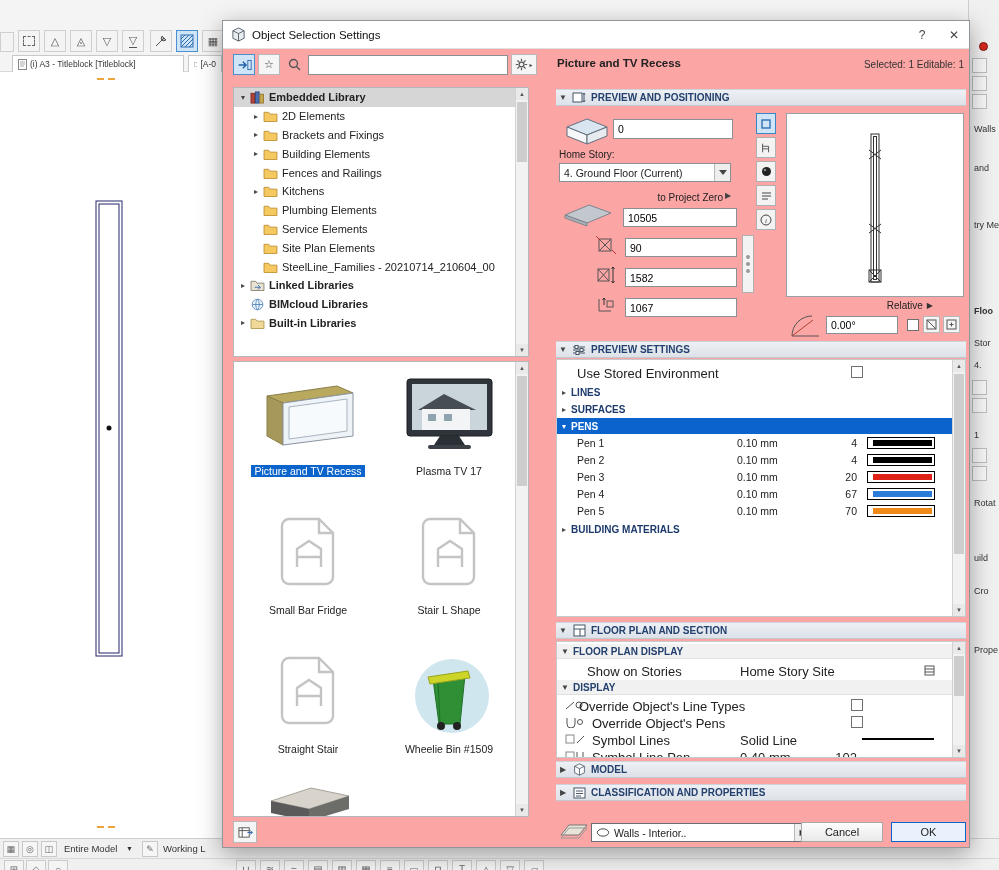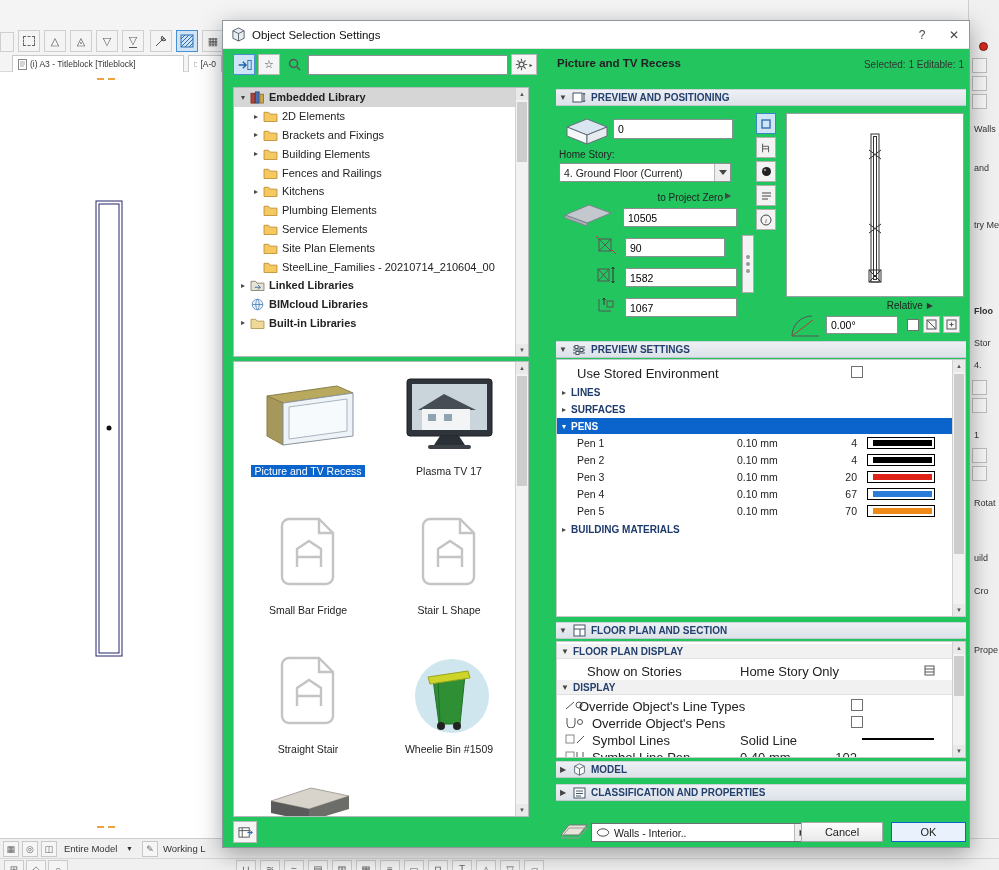--- a/index.html
+++ b/index.html
@@ -18,21 +18,21 @@
   .statusbar{position:absolute;left:0;top:838px;width:999px;height:20px;background:#f0f0f0;border-top:1px solid #cfcfcf}
   .statusbar2{position:absolute;left:0;top:858px;width:999px;height:12px;background:#f0f0f0;border-top:1px solid #d8d8d8;overflow:hidden}
   .sicon{position:absolute;top:2px;width:16px;height:16px;border:1px solid #c8c8c8;background:#f6f6f6;font-size:9px;color:#666;display:flex;align-items:center;justify-content:center}
   .bicon{position:absolute;top:1px;width:20px;height:18px;border:1px solid #cacaca;background:#f4f4f4;font-size:10px;color:#666;display:flex;align-items:center;justify-content:center}
   .stext{position:absolute;top:4px;font-size:9.5px;color:#333;white-space:nowrap}
   .rightstrip{position:absolute;left:968px;top:0;width:31px;height:870px;background:#f0f0f0;border-left:1px solid #cfcfcf;overflow:hidden}
   .frag{position:absolute;left:5px;font-size:9px;color:#333;white-space:nowrap}
   .rmini{position:absolute;left:3px;width:15px;height:15px;border:1px solid #bdbdbd;background:#f7f7f7}
 
   
-  .dialog{position:absolute;left:222px;top:20px;width:748px;height:828px;background:#22c55e;border:1px solid #8f969c;box-shadow:0 6px 22px rgba(0,0,0,.35)}
+  .dialog{position:absolute;left:222px;top:20px;width:748px;height:828px;background:#fca5a5;border:1px solid #8f969c;box-shadow:0 6px 22px rgba(0,0,0,.35)}
   .dtitle{position:absolute;left:0;top:0;width:100%;height:28px;background:#ffffff;border-bottom:1px solid #e2e2e2;display:flex;align-items:center}
   .dtitle .t{font-size:11.5px;color:#111;margin-left:6px}
   .wbtn{position:absolute;top:0;height:28px;display:flex;align-items:center;justify-content:center;font-size:12px;color:#444;cursor:default}
 
   
   .ltool{position:absolute;display:flex;align-items:center}
   .mini{width:22px;height:21px;border:1px solid #b8b8b8;background:#f5f5f5;display:flex;align-items:center;justify-content:center;font-size:11px;color:#444}
   .mini.on{background:#cfe4f7;border-color:#4a8fd0}
   .searchbox{height:20px;border:1px solid #8a8f94;background:#fff;font-size:10.5px;padding:0 4px}
   .panel{position:absolute;background:#fff;border:1px solid #b4b8bc;overflow:hidden}
@@ -512,21 +512,21 @@
       <polygon points="4,14 28,4 50,12 26,22" fill="#c2c8ce" stroke="#7d858d"></polygon>
       <polygon points="4,14 26,22 26,25 4,17" fill="#aab0b6" stroke="#7d858d"></polygon>
     </svg>
     <input class="fld" style="left: 400px; top: 187px; width: 114px; height: 19px;" value="10505">
 
     <svg class="abs" style="left:372px;top:214px" width="22" height="20" viewBox="0 0 22 20">
         <rect x="4" y="4" width="12" height="12" fill="none" stroke="#555"></rect>
         <path d="M4 4l12 12M16 4 4 16" stroke="#555"></path>
         <path d="M1 1l4 4M21 19l-4-4" stroke="#b33"></path>
       </svg>
-    <input class="fld" style="left: 402px; top: 217px; width: 100px; height: 19px;" value="90">
+    <input class="fld" style="left: 402px; top: 217px; width: 112px; height: 19px;" value="90">
 
     <svg class="abs" style="left:372px;top:244px" width="22" height="20" viewBox="0 0 22 20">
         <rect x="3" y="4" width="11" height="12" fill="none" stroke="#555"></rect>
         <path d="M3 4l11 12M14 4 3 16" stroke="#555"></path>
         <path d="M18 2v16M16.5 4 18 2l1.5 2M16.5 16 18 18l1.5-2" stroke="#333" fill="none"></path>
       </svg>
     <input class="fld" style="left: 402px; top: 247px; width: 112px; height: 19px;" value="1582">
 
     <svg class="abs" style="left:372px;top:274px" width="22" height="20" viewBox="0 0 22 20">
         <path d="M4 16h12M4 16V4" stroke="#555" fill="none"></path>
@@ -672,21 +672,21 @@
       <span>FLOOR PLAN AND SECTION</span>
     </div>
 
     <div class="list" style="top:620px;height:117px">
       <div class="subhdr" style="top:2px">
         <span class="chev">▼</span>
         <span>FLOOR PLAN DISPLAY</span>
       </div>
       <div class="flrow" style="top:20px">
         <span style="left:30px">Show on Stories</span>
-        <span style="left:183px">Home Story Only</span>
+        <span style="left:183px">Home Story Site</span>
         <svg class="abs" style="left:366px;top:2px" width="13" height="13" viewBox="0 0 13 13">
             <rect x="2" y="2" width="9" height="9" fill="#fff" stroke="#555"></rect>
             <path d="M2 5h9M2 8h9" stroke="#555"></path>
           </svg>
       </div>
       <div class="subhdr" style="top:38px">
         <span class="chev">▼</span>
         <span>DISPLAY</span>
       </div>
       <div class="flrow" style="top:55px">

